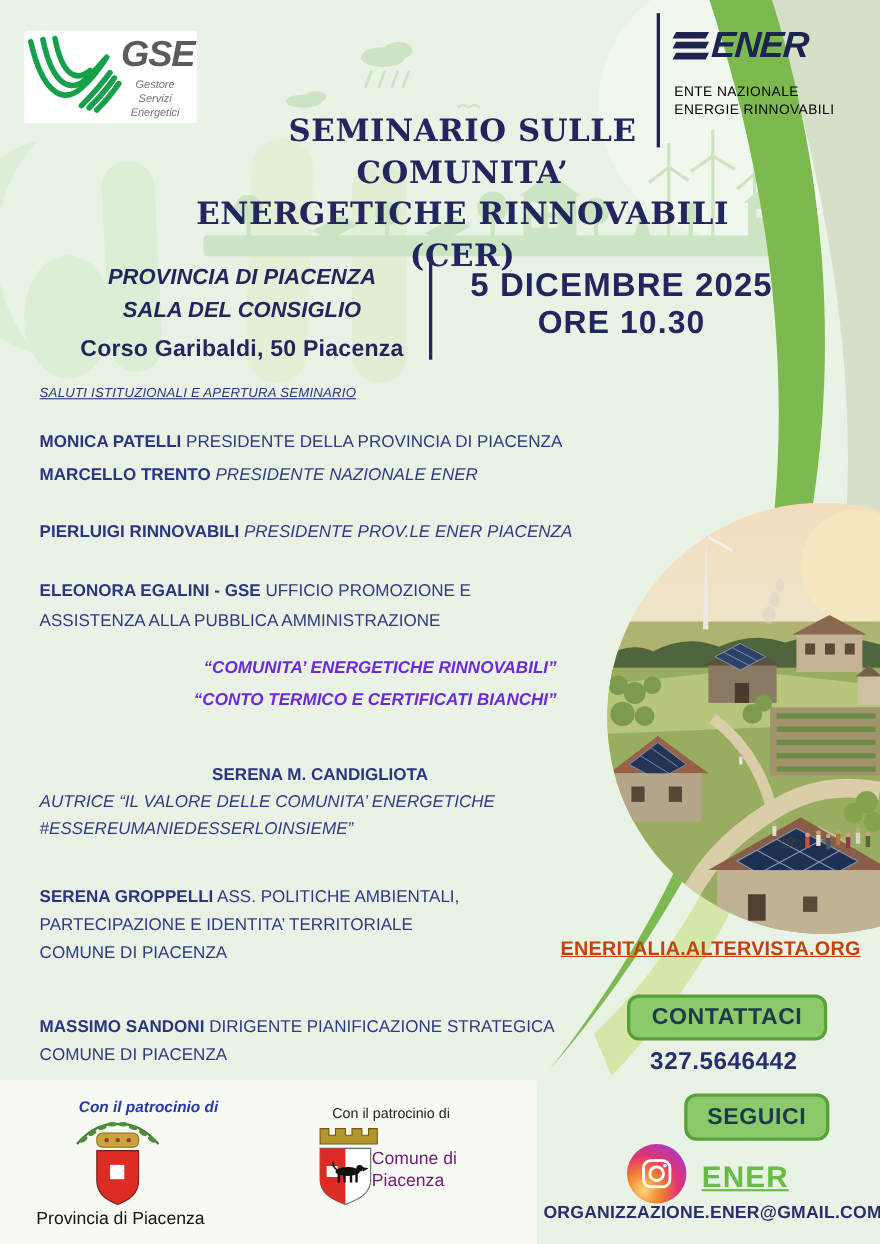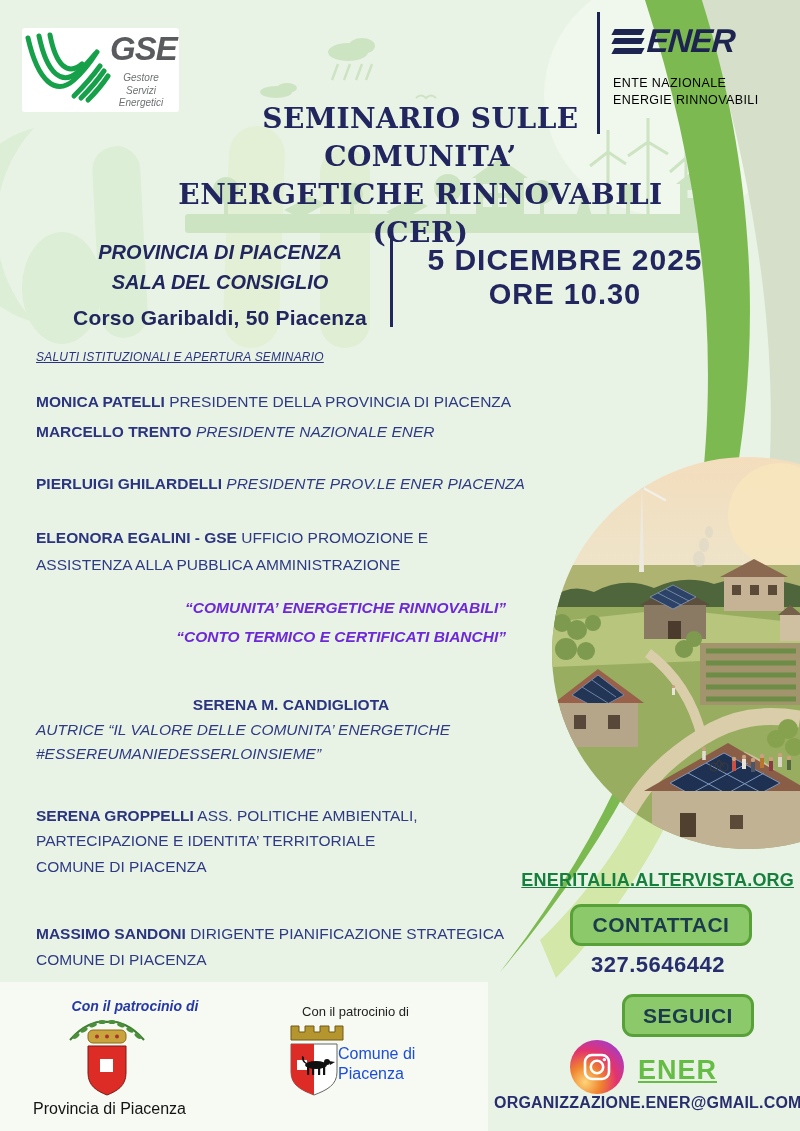--- a/index.html
+++ b/index.html
@@ -45,42 +45,42 @@
   .sp.pre{white-space:pre-line;line-height:26px;}
   .it{font-style:italic;}
   .blk{display:block;text-align:center;}
   .talks{margin:16px 0 0 0;width:470px;text-align:right;color:#6d28d9;font-weight:bold;
          font-style:italic;font-size:15.5px;line-height:28.5px;}
   .talks span{display:block;}
   .interventi{left:18px;top:921px;width:490px;margin:0;font-size:27px;font-weight:800;
               font-style:italic;color:#2b2f76;z-index:2;letter-spacing:.2px;}
 
   
-  .website{left:498px;top:870px;width:296px;text-align:right;font-size:18px;font-weight:bold;
-           color:#15803d;text-decoration:underline;letter-spacing:.2px;z-index:3;}
+  .website{left:498px;top:852px;width:296px;text-align:center;font-size:18px;font-weight:bold;
+           color:#c2410c;text-decoration:underline;letter-spacing:.2px;z-index:3;}
   .btn{position:absolute;background:#8cc96b;border:3px solid #58a139;border-radius:11px;color:#1b3b4d;
        font-weight:800;text-align:center;z-index:3;letter-spacing:.5px;}
   .btn-contact{left:570px;top:904px;width:176px;height:36px;font-size:21px;line-height:36px;}
   .btn-follow{left:622px;top:994px;width:126px;height:37px;font-size:21px;line-height:37px;}
   .phone{left:566px;top:952px;width:184px;text-align:center;font-size:22px;font-weight:800;
          color:#272e6e;z-index:3;letter-spacing:.5px;}
   .ig{left:570px;top:1040px;width:54px;height:54px;border-radius:50%;z-index:3;
       background:radial-gradient(circle at 28% 78%, #fed579 0%, #f0842f 28%, #e3336e 55%, #ad3bbd 80%, #7540d6 100%);
       display:flex;align-items:center;justify-content:center;}
   .handle{left:638px;top:1055px;font-size:27px;font-weight:800;color:#66bd45;
           text-decoration:underline;letter-spacing:1px;z-index:3;}
   .email{left:494px;top:1094px;width:306px;text-align:center;font-size:16px;font-weight:800;
          color:#272e6e;z-index:3;letter-spacing:.2px;}
 
   
   .pat-label-prov{left:50px;top:998px;width:170px;text-align:center;font-size:14px;font-weight:bold;
                   font-style:italic;color:#2637a8;z-index:3;}
   .pat-name-prov{left:22px;top:1100px;width:175px;text-align:center;font-size:16px;color:#141414;z-index:3;}
   .pat-label-com{left:278px;top:1004px;width:155px;text-align:center;font-size:13px;color:#222222;z-index:3;}
-  .pat-name-com{left:338px;top:1044px;font-size:16px;color:#1d4ed8;line-height:20px;z-index:3;}
+  .pat-name-com{left:338px;top:1044px;font-size:16px;color:#701a75;line-height:20px;z-index:3;}
   .pat-name-com span{display:block;}
 
   .photo{left:552px;top:457px;z-index:1;}
   .decor{left:0;top:0;z-index:0;}
 </style>
 </head>
 <body>
 
 <div class="poster">
 
@@ -209,21 +209,21 @@
   <div class="abs vdivider"></div>
   <div class="abs datebox">
     <span class="d1">5 DICEMBRE 2025</span>
     <span class="d2">ORE 10.30</span>
   </div>
 
   <div class="abs program">
     <h2 class="saluti">SALUTI ISTITUZIONALI E APERTURA SEMINARIO</h2>
     <p class="sp" style="margin-top:23px"><span class="nm">MONICA PATELLI</span> <span>PRESIDENTE DELLA PROVINCIA DI PIACENZA</span></p>
     <p class="sp"><span class="nm">MARCELLO TRENTO</span> <span class="it">PRESIDENTE NAZIONALE ENER</span></p>
-    <p class="sp" style="margin-top:22px"><span class="nm">PIERLUIGI GHILARDELLI</span> <span class="it">PRESIDENTE PROV.LE ENER PIACENZA</span></p>
+    <p class="sp" style="margin-top:22px"><span class="nm">PIERLUIGI RINNOVABILI</span> <span class="it">PRESIDENTE PROV.LE ENER PIACENZA</span></p>
     <p class="sp pre" style="margin-top:25px;line-height:27px"><span class="nm">ELEONORA EGALINI  - GSE</span> <span>UFFICIO PROMOZIONE E
 ASSISTENZA ALLA PUBBLICA AMMINISTRAZIONE</span></p>
     <div class="talks">
       <span>“COMUNITA’ ENERGETICHE RINNOVABILI”</span>
       <span>“CONTO TERMICO E CERTIFICATI BIANCHI”</span>
     </div>
     <p class="sp pre" style="margin-top:42px;line-height:24.5px"><span class="nm blk">SERENA M. CANDIGLIOTA</span><span class="it">AUTRICE  “IL VALORE DELLE COMUNITA’ ENERGETICHE
 #ESSEREUMANIEDESSERLOINSIEME”</span></p>
     <p class="sp pre" style="margin-top:36px;line-height:25.5px"><span class="nm">SERENA GROPPELLI</span>  <span>ASS. POLITICHE AMBIENTALI,
 PARTECIPAZIONE E IDENTITA’ TERRITORIALE

